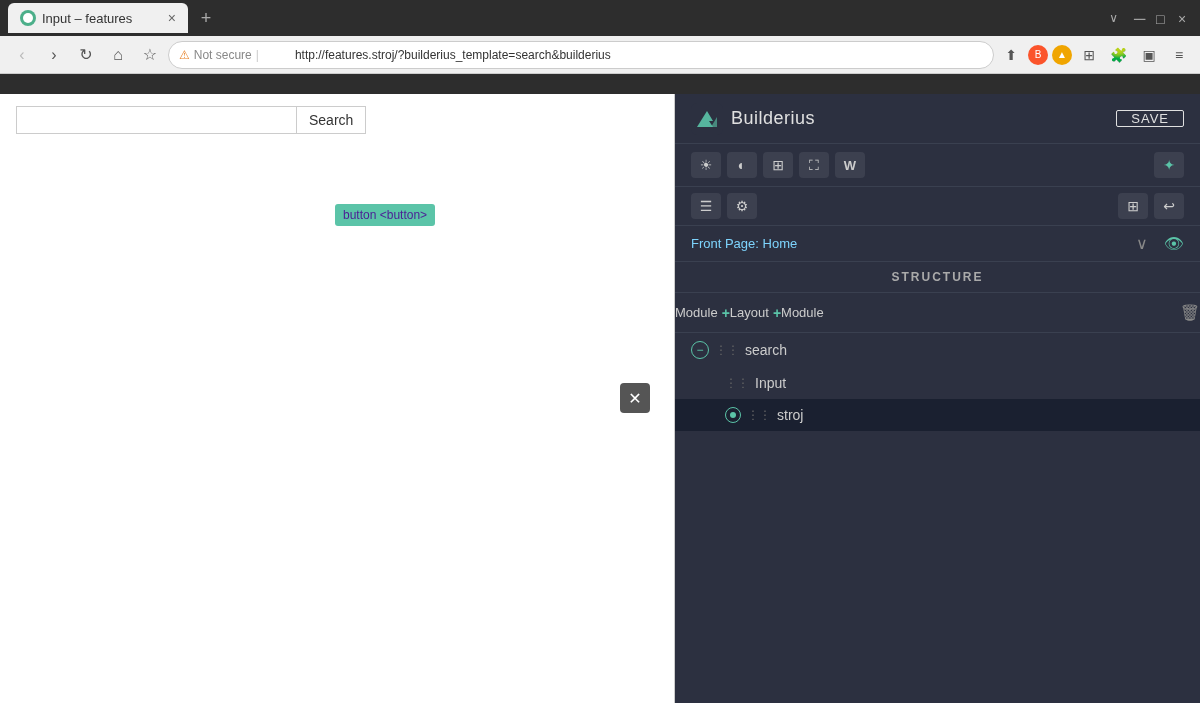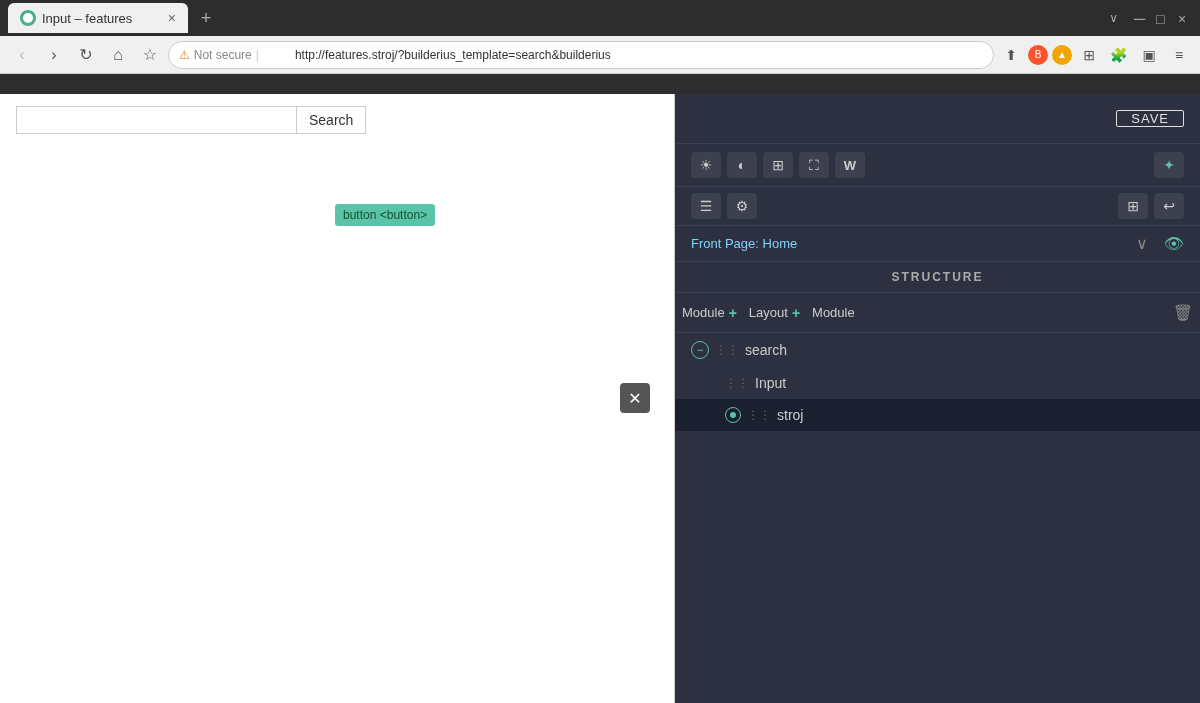--- a/index.html
+++ b/index.html
@@ -25,21 +25,21 @@
 
     
     .main-layout { display: flex; height: calc(703px - 74px); margin-top: 20px; }
 
     
     .preview-area { flex: 0 0 675px; background: white; position: relative; border-right: 1px solid #ccc; }
     .preview-content { padding: 0; }
     .search-widget { display: flex; align-items: flex-start; padding: 12px 16px; gap: 0; }
     .search-input-el { height: 28px; border: 1px solid #ccc; border-right: none; padding: 0 8px; font-size: 14px; width: 280px; outline: none; }
     .search-button-el { height: 28px; background: white; border: 1px solid #ccc; padding: 0 12px; font-size: 14px; cursor: pointer; color: #333; }
-    .button-tooltip { position: absolute; top: 110px; left: 335px; background: #5bc4a8; color: #14532d; padding: 4px 8px; font-size: 12px; border-radius: 3px; white-space: nowrap; }
+    .button-tooltip { position: absolute; top: 110px; left: 335px; background: #5bc4a8; color: #4c1d95; padding: 4px 8px; font-size: 12px; border-radius: 3px; white-space: nowrap; }
 
     
     .close-overlay-btn { position: absolute; bottom: 310px; right: 24px; width: 30px; height: 30px; background: #555; color: white; border: none; border-radius: 4px; font-size: 16px; cursor: pointer; display: flex; align-items: center; justify-content: center; }
 
     
     .builder-panel { flex: 1; background: #2c3040; color: #e0e0e0; display: flex; flex-direction: column; }
     .builder-header { display: flex; align-items: center; padding: 0 16px; height: 50px; background: #2c3040; border-bottom: 1px solid #3a4050; }
     .builder-logo { display: flex; align-items: center; gap: 8px; }
     .logo-icon { width: 32px; height: 32px; position: relative; }
     .logo-icon svg { width: 32px; height: 32px; }
@@ -49,21 +49,21 @@
     .builder-toolbar { display: flex; align-items: center; padding: 8px 16px; gap: 6px; border-bottom: 1px solid #3a4050; }
     .toolbar-btn { width: 30px; height: 26px; display: flex; align-items: center; justify-content: center; background: rgba(255,255,255,0.08); border: none; border-radius: 4px; color: #ccc; cursor: pointer; font-size: 14px; }
 
     .builder-toolbar2 { display: flex; align-items: center; padding: 6px 16px; gap: 6px; border-bottom: 1px solid #3a4050; }
 
     .page-selector { display: flex; align-items: center; padding: 8px 16px; border-bottom: 1px solid #3a4050; }
     .page-eye-btn { color: #5bc4a8; font-size: 16px; cursor: pointer; margin-left: 8px; }
 
     .structure-header { text-align: center; padding: 8px 16px; font-size: 12px; font-weight: 600; letter-spacing: 2px; color: #aaa; border-bottom: 1px solid #3a4050; }
 
-    .structure-actions { display: flex; align-items: center; padding: 10px 7px; gap: 12px; border-bottom: 1px solid #3a4050; }
+    .structure-actions { display: flex; align-items: center; padding: 10px 0; border-bottom: 1px solid #3a4050; }
     .action-btn { background: transparent; border: none; color: #ccc; font-size: 13px; cursor: pointer; display: flex; align-items: center; gap: 4px; }
     .action-btn-icon { font-size: 14px; font-weight: bold; color: #5bc4a8; }
     .delete-btn { margin-left: auto; background: transparent; border: none; color: #888; cursor: pointer; font-size: 16px; }
 
     .structure-tree { padding: 0; }
     .tree-item { display: flex; align-items: center; padding: 8px 16px; cursor: pointer; font-size: 14px; gap: 6px; }
     .tree-item.selected { background: #1a2030; }
     .tree-item.level1 { padding-left: 16px; }
     .tree-item.level3 { padding-left: 50px; }
     .tree-expand { width: 18px; height: 18px; border: 1px solid #888; border-radius: 50%; display: flex; align-items: center; justify-content: center; font-size: 12px; color: #888; cursor: pointer; flex-shrink: 0; }
@@ -131,20 +131,30 @@
       </div>
       <div class="button-tooltip">button &lt;button&gt;</div>
     </div>
 
     <button class="close-overlay-btn">✕</button>
   </div>
 
   <div class="builder-panel">
 
     <div class="builder-header">
+      <div class="builder-logo">
+        <div class="logo-icon">
+          <svg viewBox="0 0 32 32" fill="none" xmlns="http://www.w3.org/2000/svg">
+            <rect width="32" height="32" rx="6" fill="#2c3040"></rect>
+            <polygon points="6,24 16,8 22,18 18,18 22,24" fill="#5bc4a8" opacity="0.9"></polygon>
+            <polygon points="20,24 26,14 26,24" fill="#5bc4a8" opacity="0.6"></polygon>
+          </svg>
+        </div>
+        <span class="builder-title">Builderius</span>
+      </div>
       <button class="builder-save">SAVE</button>
     </div>
 
     <div class="builder-toolbar">
       <button class="toolbar-btn" title="Light theme">☀</button>
       <button class="toolbar-btn" title="Dark theme">◐</button>
       <button class="toolbar-btn">⊞</button>
       <button class="toolbar-btn">⛶</button>
       <button class="toolbar-btn" style="font-size:13px; font-weight:bold;">W</button>
       <div style="flex:1;"></div>

